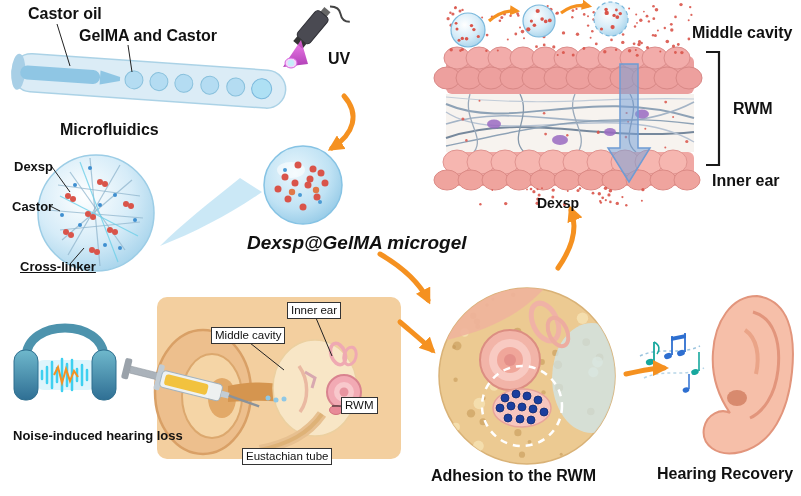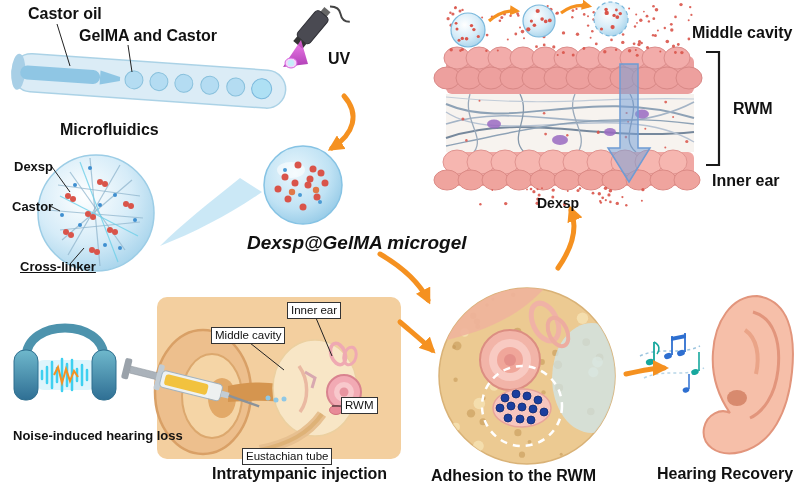--- a/index.html
+++ b/index.html
@@ -603,17 +603,16 @@
 <div class="lbl b15" style="left:712px;top:172px;">Inner ear</div>
 <div class="lbl m14" style="left:537px;top:195px;">Dexsp</div>
 
 <div class="lbl b14" style="left:2px;top:428px;">Noise-induced hearing loss</div>
 
 <div class="tag" style="left:287px;top:302px;">Inner ear</div>
 <div class="tag" style="left:211px;top:327px;">Middle cavity</div>
 <div class="tag" style="left:341px;top:397px;">RWM</div>
 <div class="tag" style="left:242px;top:417px;margin-top:31px;">Eustachian tube</div>
 
-<div class="lbl b15" style="left:212px;top:465px;">Intratympanic injection</div>
 <div class="lbl b15" style="left:431px;top:467px;">Adhesion to the RWM</div>
 <div class="lbl b15" style="left:657px;top:465px;">Hearing Recovery</div>
 
 </div>
 
 </body></html>

